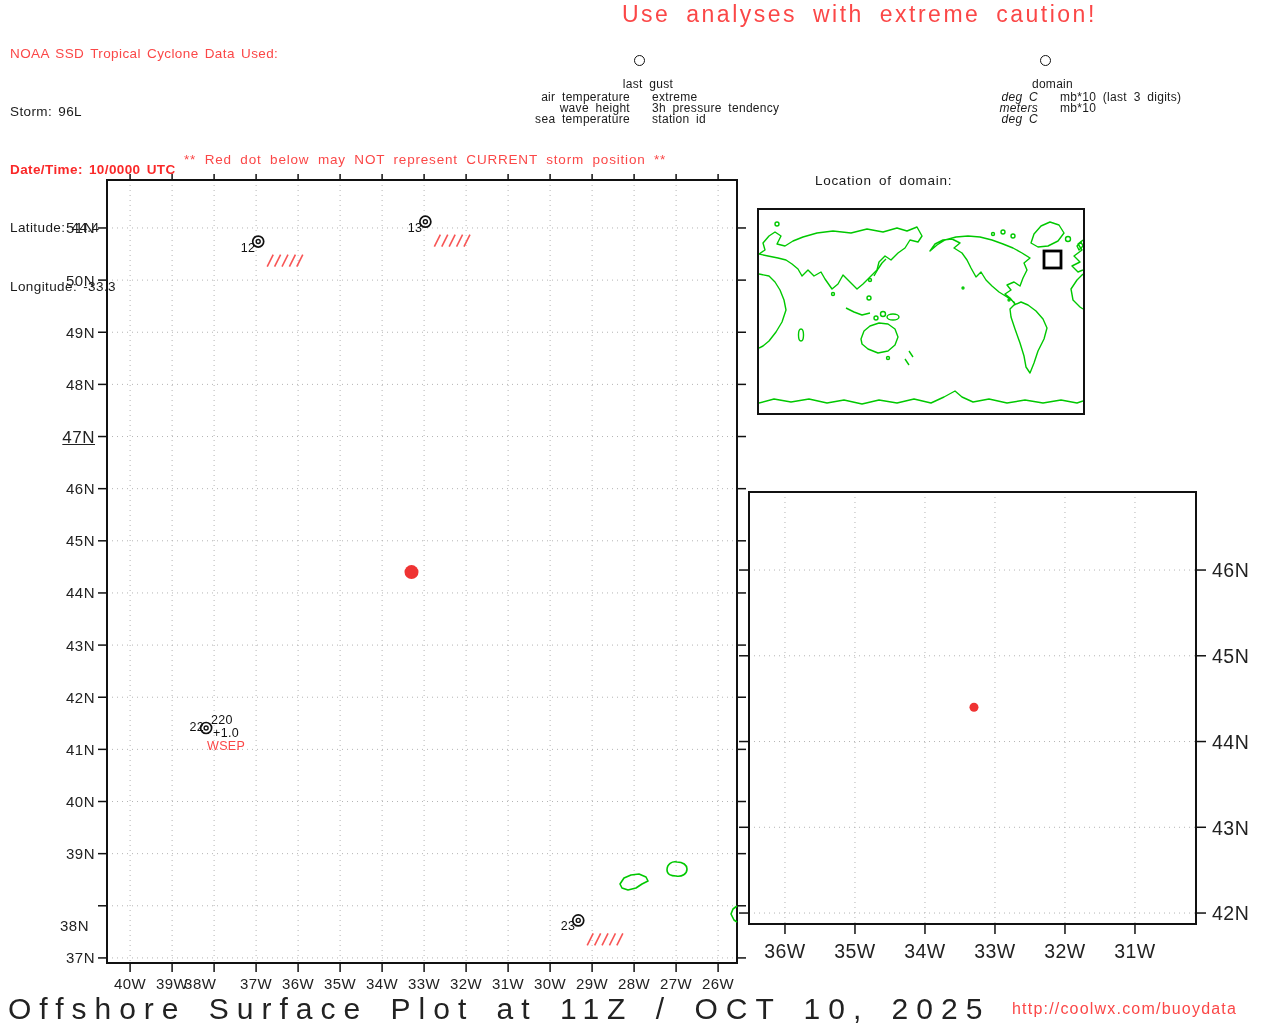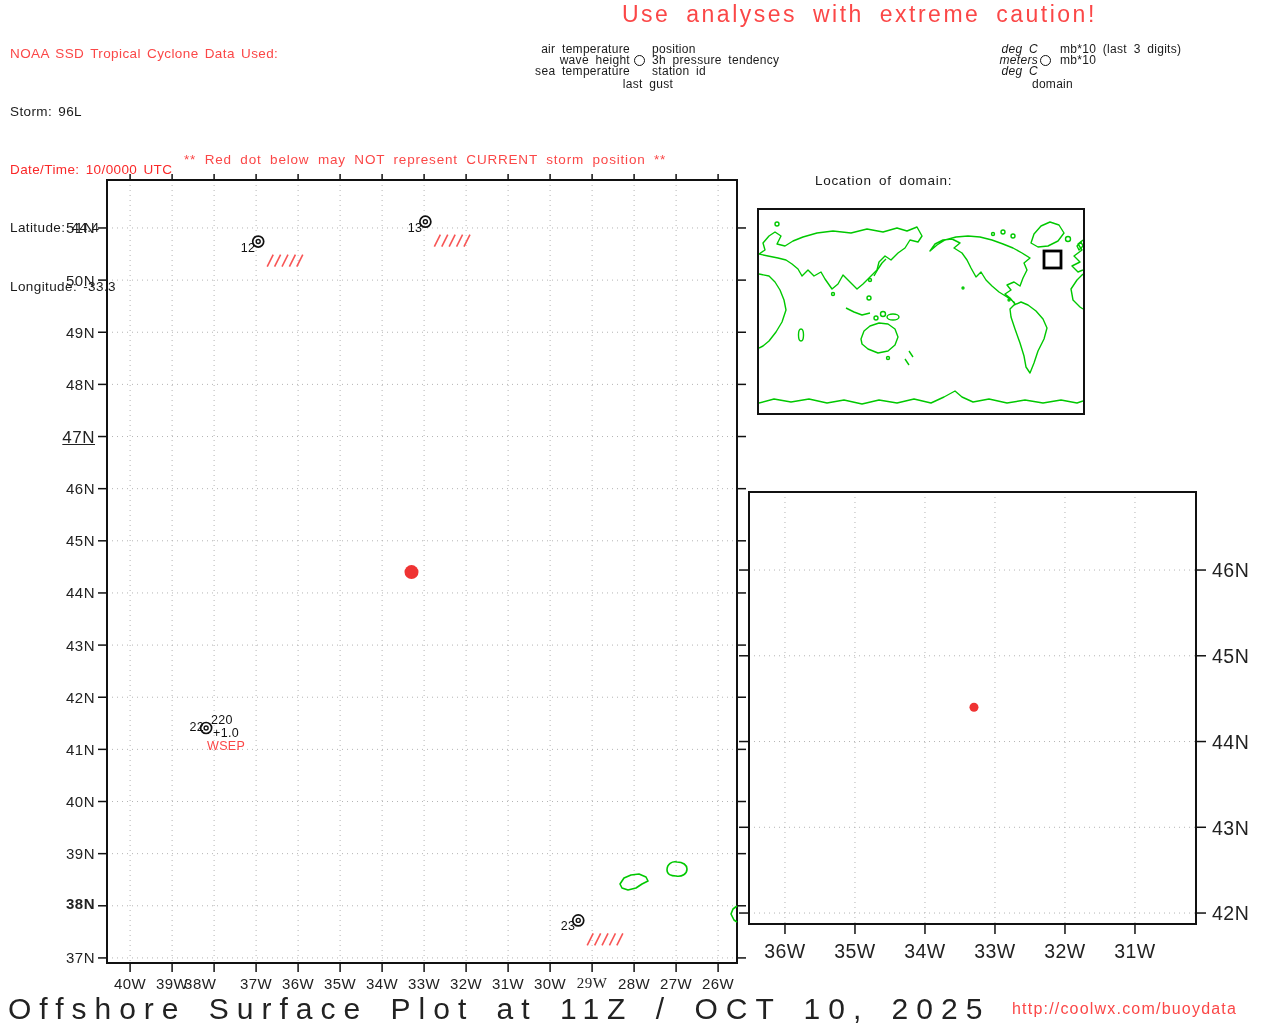--- a/index.html
+++ b/index.html
@@ -1,25 +1,25 @@
 <!DOCTYPE html>
 <html style="--red: #fb4747; --redBold: #fa2828; --green: #00c800;"><head>
 <meta charset="utf-8">
 <style>
   :root{ --red:#fb4747; --redBold:#fa2828; --green:#00c800; --axis:#111; --grid:#b4b4b4; }
   html,body{margin:0;padding:0;}
   body{width:1280px;height:1024px;position:relative;background:#fff;overflow:hidden;
        font-family:"Liberation Sans",sans-serif;color:#1a1a1a;}
   .abs{position:absolute;}
   .red{color:var(--red);}
-  .redb{color:var(--redBold);font-weight:normal;}
+  .redb{color:var(--redBold);font-weight:bold;}
   .hdr{left:10px;top:5px;font-size:13.5px;line-height:19.4px;letter-spacing:.4px;word-spacing:2px;white-space:pre;}
   .caution{left:622px;top:1px;font-size:23px;letter-spacing:2.5px;word-spacing:7px;white-space:pre;}
   .lcol{position:absolute;display:flex;flex-direction:column;font-size:12px;line-height:11px;
-        letter-spacing:.3px;word-spacing:3px;white-space:pre;}
+        letter-spacing:.3px;word-spacing:3px;white-space:pre;margin-top:48px;}
   .lcol.rt{align-items:flex-end;}
   .lcirc{position:absolute;width:11px;height:11px;border:1.4px solid #111;border-radius:50%;box-sizing:border-box;}
   .lbottom{position:absolute;font-size:12px;letter-spacing:.3px;word-spacing:3px;text-align:center;white-space:pre;}
   .warn{left:184px;top:143px;font-size:13.5px;letter-spacing:.8px;word-spacing:4px;white-space:pre;margin-top:9px;}
   #main-plot{left:107px;top:180px;width:630px;height:783px;}
   #zoom-plot{left:749px;top:492px;width:447px;height:432px;}
   .plot{position:absolute;}
   .ticklabel{position:absolute;color:#222;letter-spacing:.5px;}
   #inset-title{left:815px;top:173px;font-size:13.5px;letter-spacing:.7px;word-spacing:3px;white-space:pre;}
   #inset-box{left:757px;top:208px;width:328px;height:207px;border:2px solid #111;box-sizing:border-box;}
@@ -41,21 +41,21 @@
 <div class="abs caution red">Use analyses with extreme caution!</div>
 
 <div>
   <div class="lcol rt" style="left:430px;top:44px;width:200px;">
     <span>air temperature</span>
     <span>wave height</span>
     <span>sea temperature</span>
   </div>
   <div class="lcirc" style="left:634px;top:55px;"></div>
   <div class="lcol" style="left:652px;top:44px;">
-    <span>position</span>
+    <span>extreme</span>
     <span>3h pressure tendency</span>
     <span>station id</span>
   </div>
   <div class="lbottom" style="left:608px;top:77px;width:80px;">last gust</div>
 </div>
 
 <div>
   <div class="lcol rt" style="left:838px;top:44px;width:200px;font-style:italic;">
     <span>deg C</span>
     <span>meters</span>
@@ -213,38 +213,38 @@
     <div class="ticklabel" style="left: 35.1px; top: 795px; width: 60px; text-align: center; font-size: 15px;">39W</div>
     <div class="ticklabel" style="left: 77.1px; top: 795px; width: 60px; font-size: 15px;">38W</div>
     <div class="ticklabel" style="left: 119.1px; top: 795px; width: 60px; text-align: center; font-size: 15px;">37W</div>
     <div class="ticklabel" style="left: 161.1px; top: 795px; width: 60px; text-align: center; font-size: 15px;">36W</div>
     <div class="ticklabel" style="left: 203.1px; top: 795px; width: 60px; text-align: center; font-size: 15px;">35W</div>
     <div class="ticklabel" style="left: 245.1px; top: 795px; width: 60px; text-align: center; font-size: 15px;">34W</div>
     <div class="ticklabel" style="left: 287.1px; top: 795px; width: 60px; text-align: center; font-size: 15px;">33W</div>
     <div class="ticklabel" style="left: 329.1px; top: 795px; width: 60px; text-align: center; font-size: 15px;">32W</div>
     <div class="ticklabel" style="left: 371.1px; top: 795px; width: 60px; text-align: center; font-size: 15px;">31W</div>
     <div class="ticklabel" style="left: 413.1px; top: 795px; width: 60px; text-align: center; font-size: 15px;">30W</div>
-    <div class="ticklabel" style="left: 455.1px; top: 795px; width: 60px; text-align: center; font-size: 15px; font-family: Liberation Serif, serif;">29W</div>
+    <div class="ticklabel" style="left: 455.1px; top: 795px; width: 60px; text-align: center; font-size: 15px;">29W</div>
     <div class="ticklabel" style="left: 497.1px; top: 795px; width: 60px; text-align: center; font-size: 15px;">28W</div>
     <div class="ticklabel" style="left: 539.1px; top: 795px; width: 60px; text-align: center; font-size: 15px;">27W</div>
     <div class="ticklabel" style="left: 581.1px; top: 795px; width: 60px; text-align: center; font-size: 15px;">26W</div>
     <div class="ticklabel" style="left: -53px; top: 39.4688px; width: 41px; text-align: right; font-size: 15px;">51N</div>
     <div class="ticklabel" style="left: -53px; top: 91.6088px; width: 41px; text-align: right; font-size: 15px;">50N</div>
     <div class="ticklabel" style="left: -53px; top: 143.749px; width: 41px; text-align: right; font-size: 15px;">49N</div>
     <div class="ticklabel" style="left: -53px; top: 195.889px; width: 41px; text-align: right; font-size: 15px;">48N</div>
     <div class="ticklabel" style="left: -53px; top: 248.029px; width: 41px; text-align: right; font-size: 17px; text-decoration: underline;">47N</div>
     <div class="ticklabel" style="left: -53px; top: 300.169px; width: 41px; text-align: right; font-size: 15px;">46N</div>
     <div class="ticklabel" style="left: -53px; top: 352.309px; width: 41px; text-align: right; font-size: 15px;">45N</div>
     <div class="ticklabel" style="left: -53px; top: 404.449px; width: 41px; text-align: right; font-size: 15px;">44N</div>
     <div class="ticklabel" style="left: -53px; top: 456.589px; width: 41px; text-align: right; font-size: 15px;">43N</div>
     <div class="ticklabel" style="left: -53px; top: 508.729px; width: 41px; text-align: right; font-size: 15px;">42N</div>
     <div class="ticklabel" style="left: -53px; top: 560.869px; width: 41px; text-align: right; font-size: 15px;">41N</div>
     <div class="ticklabel" style="left: -53px; top: 613.009px; width: 41px; text-align: right; font-size: 15px;">40N</div>
     <div class="ticklabel" style="left: -53px; top: 665.149px; width: 41px; text-align: right; font-size: 15px;">39N</div>
-    <div class="ticklabel" style="left: -53px; top: 715px; width: 41px; text-align: right; font-size: 15px; font-weight: bold;">38N</div>
+    <div class="ticklabel" style="left: -53px; top: 737px; width: 41px; text-align: center; font-size: 15px;">38N</div>
     <div class="ticklabel" style="left: -53px; top: 769.429px; width: 41px; text-align: right; font-size: 15px;">37N</div>
   </div>
 
 <div class="abs" id="inset-title">Location of domain:</div>
 <div class="abs" id="inset-box">
   <svg width="324" height="203" viewBox="0 0 324 203">
     <g fill="none" stroke="#00c800" stroke-width="1.4" stroke-linejoin="round">
 
       <path d="M0,44 L6,40 L4,33 L10,26 L16,22 L22,26 L18,34 L26,36 L34,31 L44,27 L58,23 L74,21 L92,23 L108,19 L124,22 L138,18 L148,21 L158,17 L163,26 L159,32 L151,30 L146,38 L139,43 L132,50 L126,46 L120,52 L118,60 L111,67 L104,74 L98,79 L92,73 L84,65 L79,74 L73,79 L66,69 L62,62 L55,66 L49,60 L43,66 L39,59 L33,54 L27,50 L19,48 L9,46 Z"></path>
 

